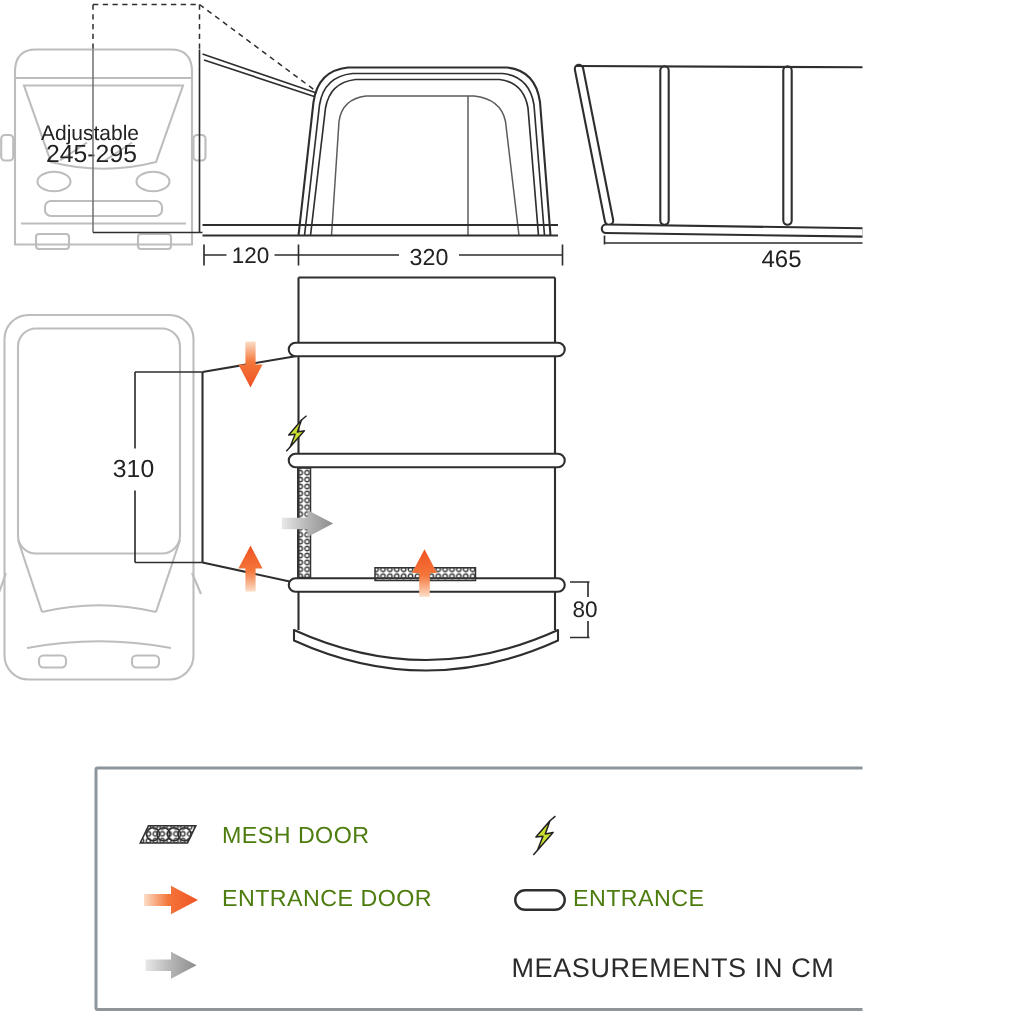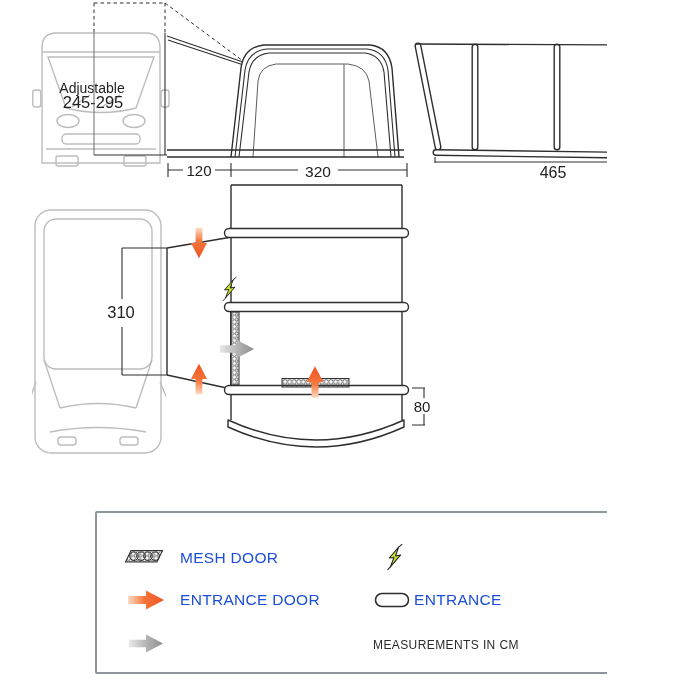--- a/index.html
+++ b/index.html
@@ -1,31 +1,31 @@
 <!DOCTYPE html>
 <html><head>
 <meta charset="utf-8">
 <style>
   html,body{margin:0;padding:0;background:#fff;}
   #stage{
     position:relative;width:575px;height:682px;background:#ffffff;
-    font-family:"Liberation Sans", sans-serif;overflow:hidden;margin-left:32px;
+    font-family:"Liberation Sans", sans-serif;overflow:hidden;
   }
   #diagram-svg{position:absolute;left:0;top:0;}
   .dim-text{fill:#222;font-family:"Liberation Sans",sans-serif;}
   .legend-box{
     position:absolute;left:63px;top:511px;width:548px;height:159px;
     border:2px solid #8e969c;border-radius:2px;background:#fff;
   }
   .legend-label{
-    position:absolute;color:#1d4ed8;font-size:15.5px;letter-spacing:0.3px;
+    position:absolute;color:#4d7c0f;font-size:15.5px;letter-spacing:0.3px;
     font-weight:400;white-space:nowrap;line-height:18px;
   }
   .legend-note{
-    position:absolute;color:#2b2b2b;font-size:12px;letter-spacing:0.4px;
+    position:absolute;color:#2b2b2b;font-size:18px;letter-spacing:0.4px;
     font-weight:400;white-space:nowrap;line-height:16px;
   }
   .legend-icon{position:absolute;display:block;line-height:0;}
 </style>
 </head>
 <body>
 
 <div id="stage">
 
   <svg id="diagram-svg" width="683" height="682" viewBox="0 0 683 682">

